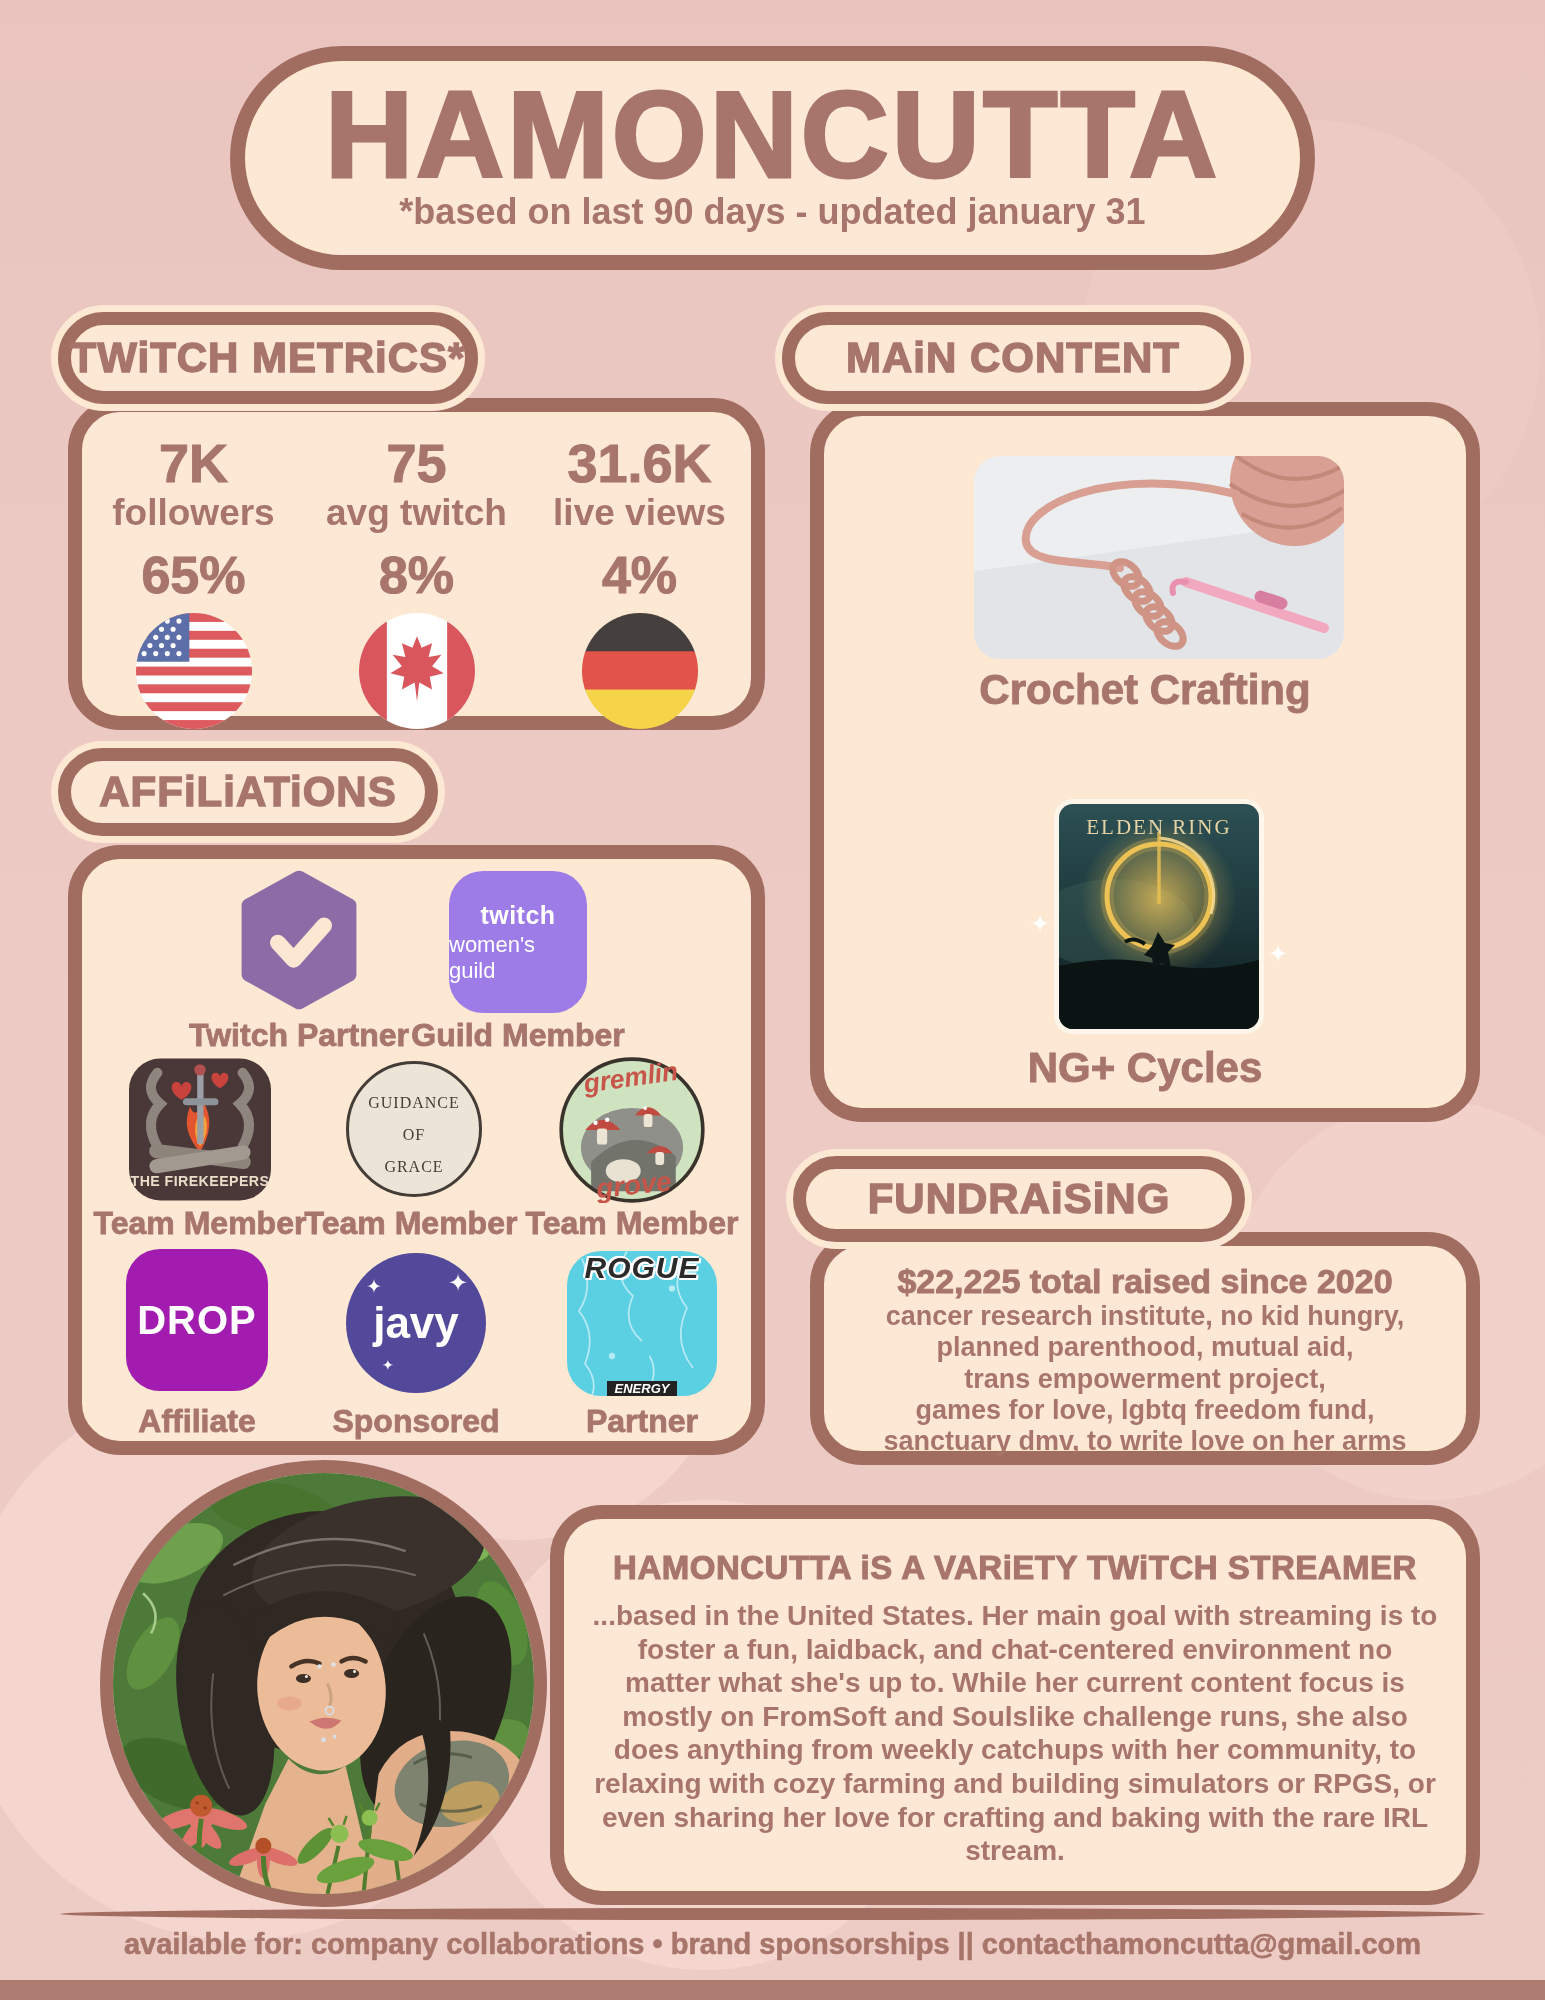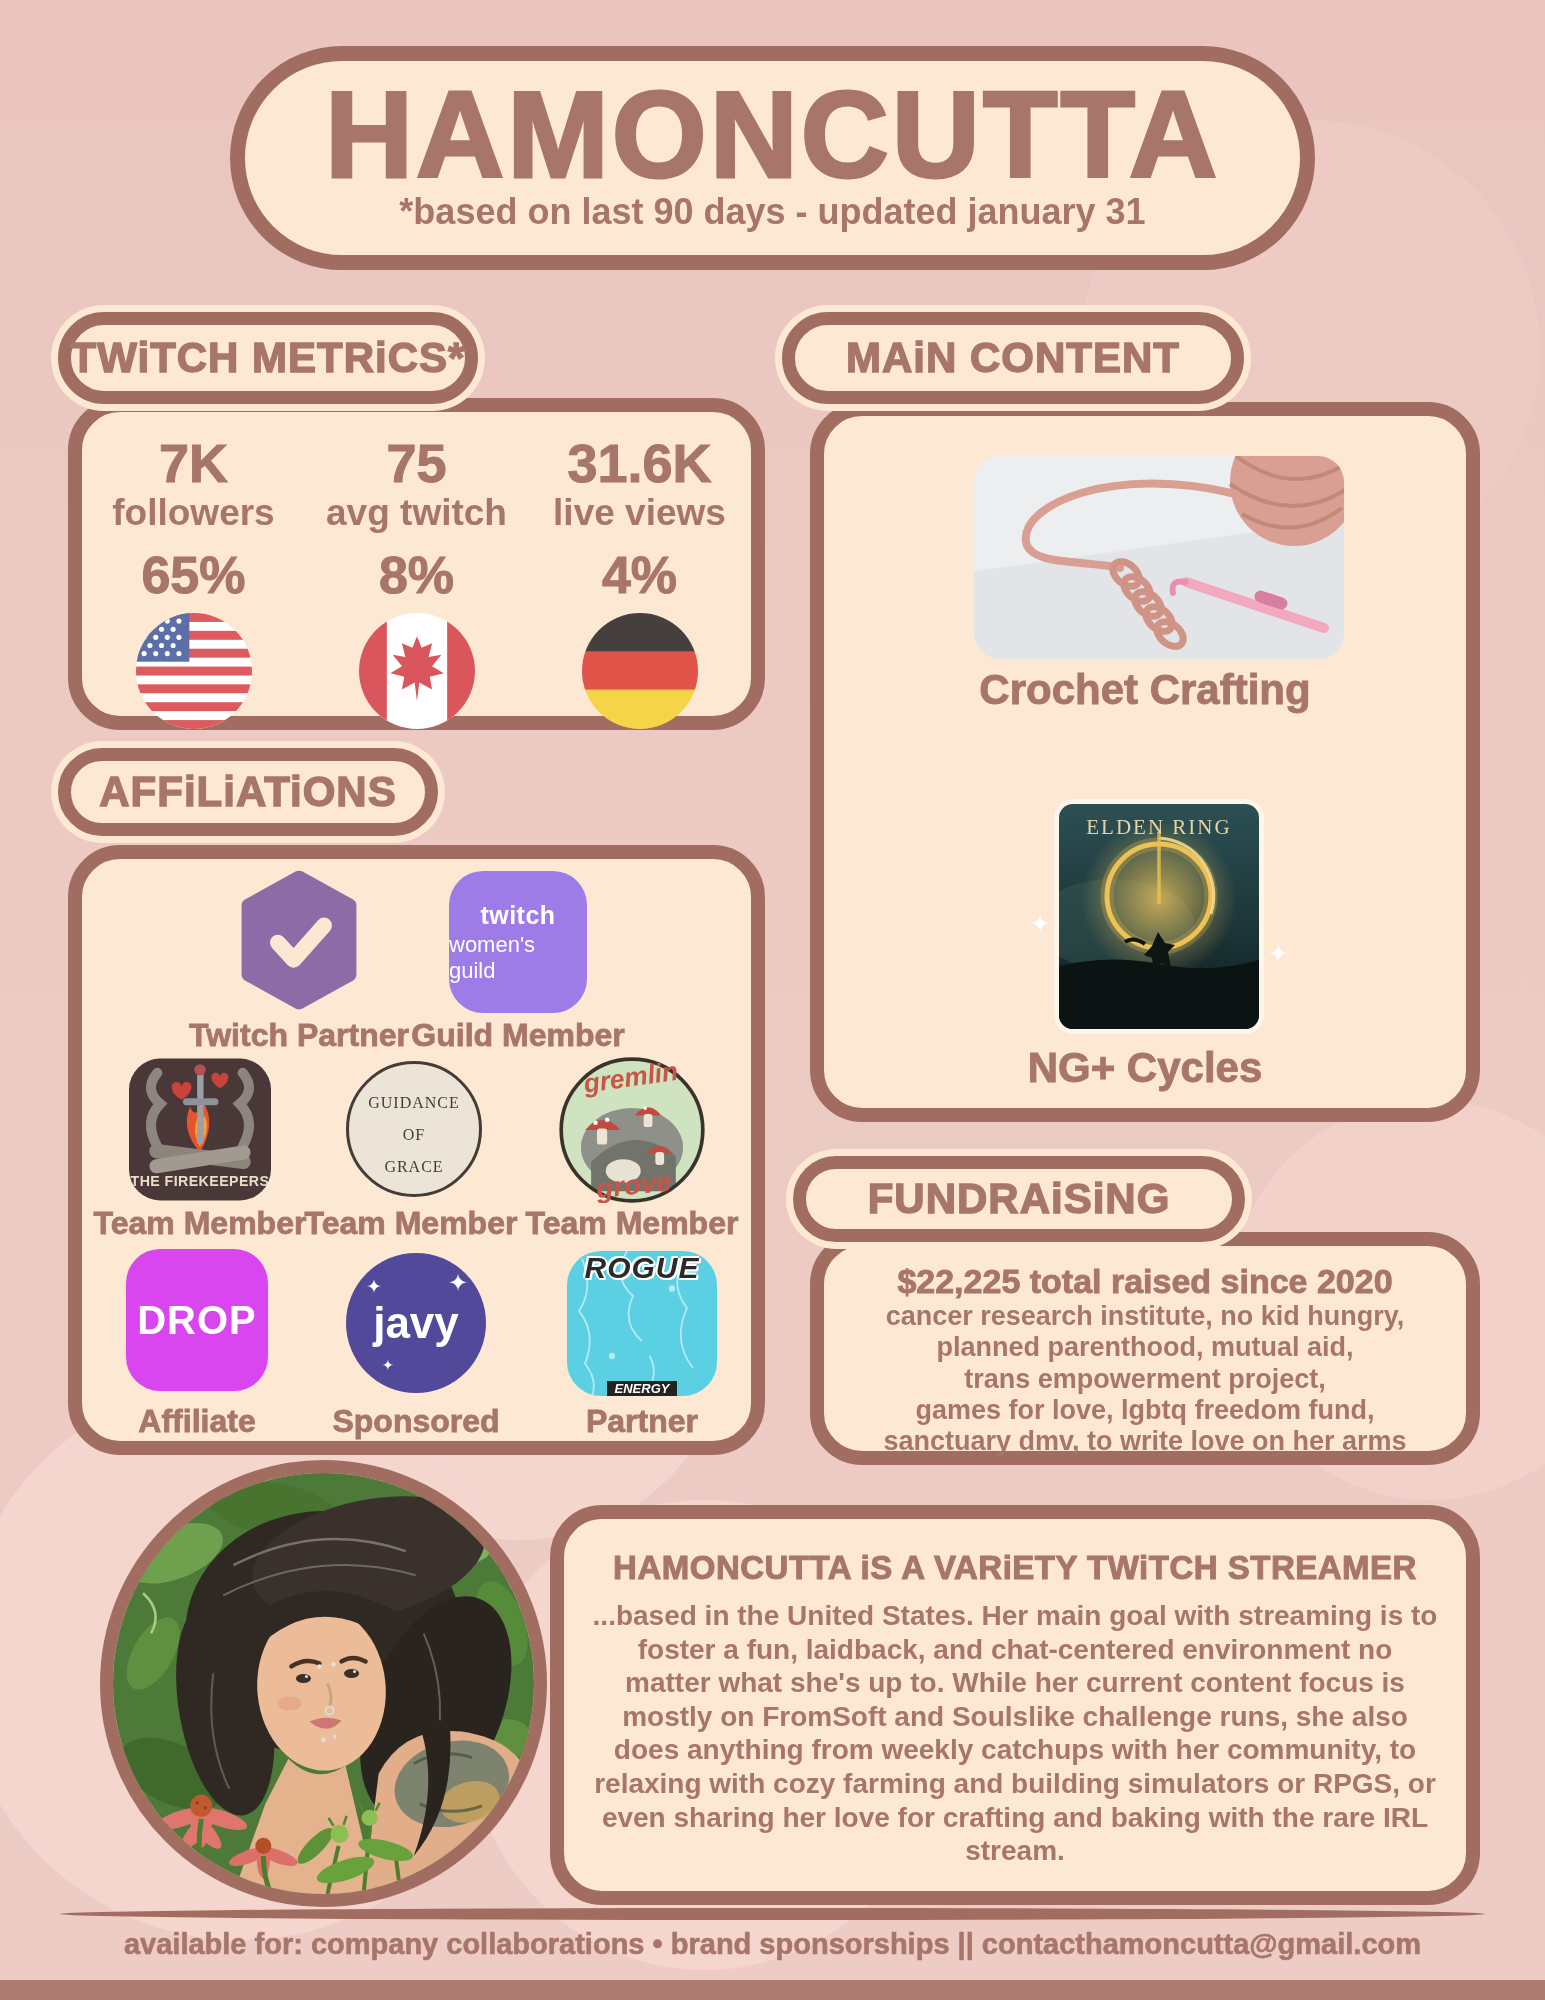--- a/index.html
+++ b/index.html
@@ -59,21 +59,21 @@
   .aff-label{position:absolute;transform:translateX(-50%);white-space:nowrap;
              font-size:32px;font-weight:800;color:var(--ink);-webkit-text-stroke:0.8px var(--ink);}
   .guild-badge{position:absolute;background:#9d7ce8;border-radius:34px;display:flex;
                flex-direction:column;align-items:center;justify-content:center;color:#fff;}
   .guild-l1{font-size:25px;font-weight:800;letter-spacing:.5px;}
   .guild-l2{font-size:22px;font-weight:500;margin-top:2px;}
   .grace-badge{position:absolute;background:#ece4d6;border:3px solid #443c36;border-radius:50%;
                display:flex;flex-direction:column;align-items:center;justify-content:center;
                font-family:"Liberation Serif","DejaVu Serif",serif;color:#443c36;}
   .grace-l{font-size:16px;letter-spacing:1px;line-height:1.25;margin-top:12px;}
-  .drop-badge{position:absolute;background:#d946ef;border-radius:34px;display:flex;
+  .drop-badge{position:absolute;background:#a21caf;border-radius:34px;display:flex;
               align-items:center;justify-content:center;color:#fff;font-size:40px;
               font-weight:800;letter-spacing:1px;}
   .javy-badge{position:absolute;background:#52499b;border-radius:50%;display:flex;
               align-items:center;justify-content:center;color:#fff;font-size:44px;
               font-weight:800;}
   .sparkle{position:absolute;color:#fff;font-size:19px;}
   .rogue-badge{position:absolute;background:#5bd0e2;border-radius:34px;overflow:hidden;
                display:flex;flex-direction:column;align-items:center;justify-content:space-between;}
   .rogue-l1{font-size:30px;font-weight:800;font-style:italic;color:#2a2a2a;letter-spacing:1px;
             text-shadow:-2px 0 #fff,2px 0 #fff,0 -2px #fff,0 2px #fff,-2px -2px #fff,2px 2px #fff;z-index:1;}

